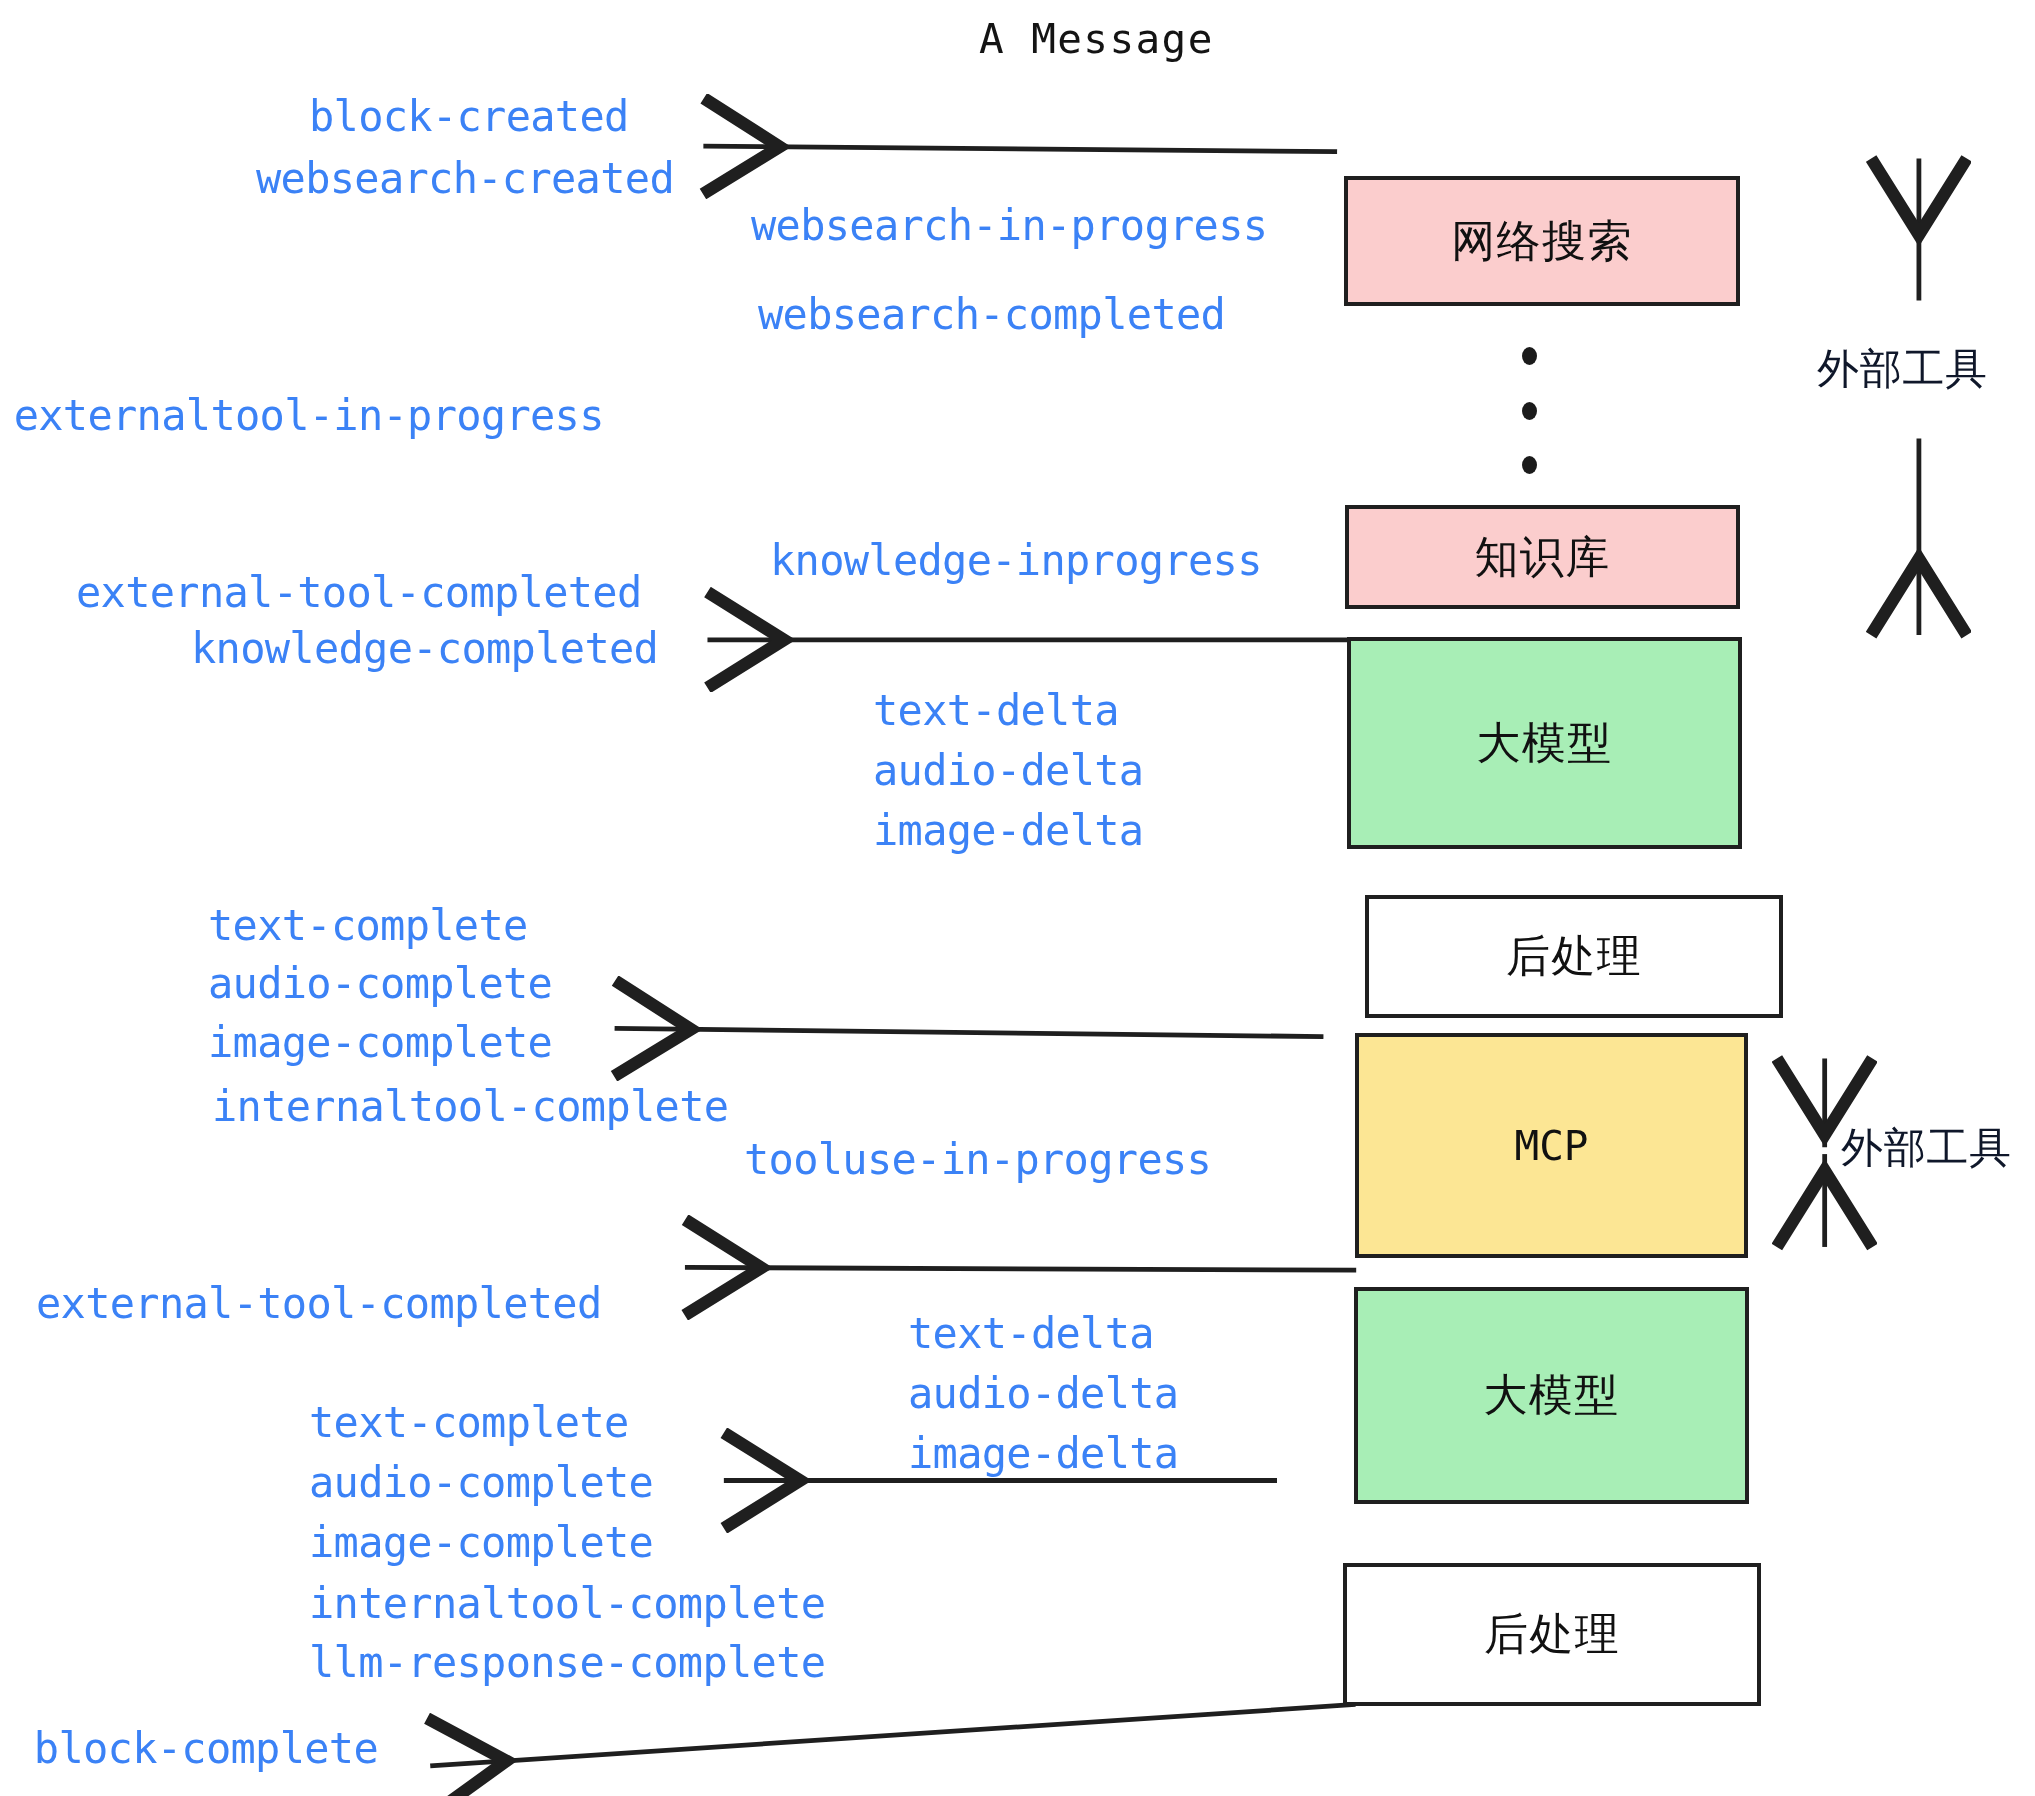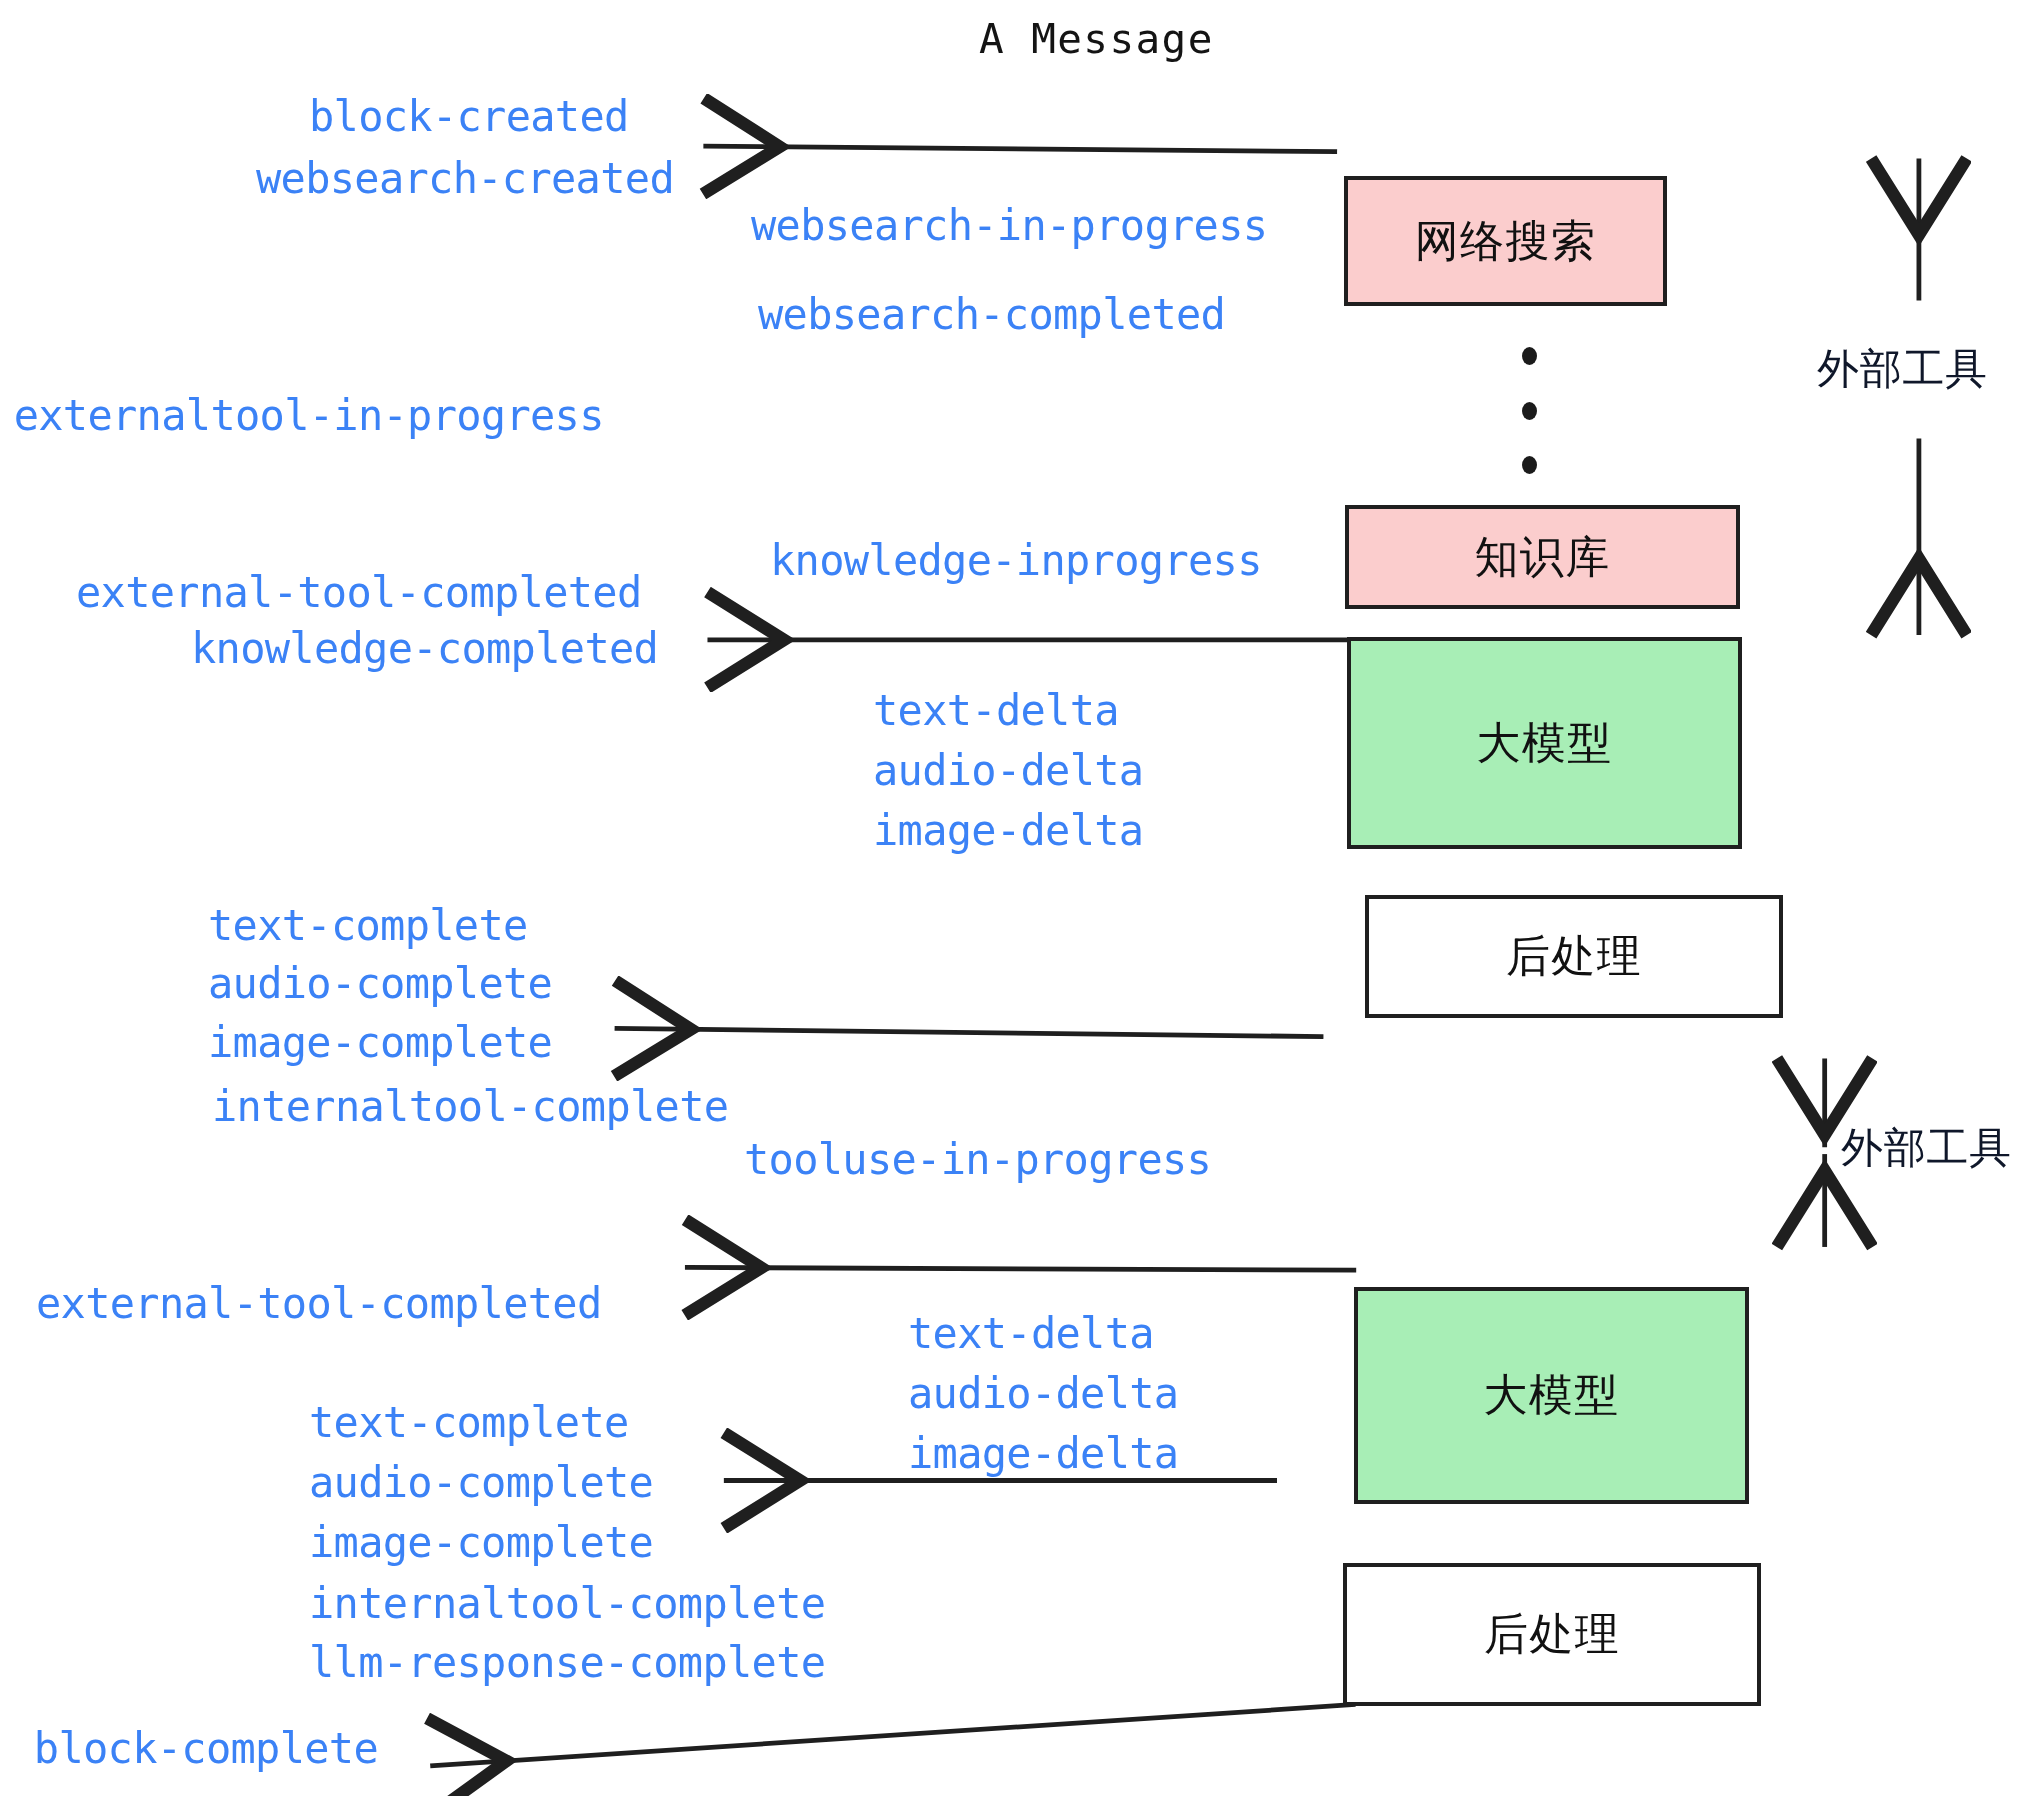--- a/index.html
+++ b/index.html
@@ -123,40 +123,43 @@
       <line x1="2810" y1="440" x2="2810" y2="232" stroke="#1f1f1f" stroke-width="7" marker-end="url(#ahU)"></line>
       <line x1="2810" y1="642" x2="2810" y2="930" stroke="#1f1f1f" stroke-width="7" marker-end="url(#ahU)"></line>
     </g>
 
     <g>
       <line x1="2672" y1="1680" x2="2672" y2="1550" stroke="#1f1f1f" stroke-width="7" marker-end="url(#ahU)"></line>
       <line x1="2672" y1="1690" x2="2672" y2="1826" stroke="#1f1f1f" stroke-width="7" marker-end="url(#ahU)"></line>
     </g>
   </svg>
 
-  <div class="box" style="left:1344px; top:176px; width:323px; height:130px; background:#fbcdcd;">
+  <div class="box" style="left:1344px; top:176px; width:396px; height:130px; background:#fbcdcd;">
     <span>网络搜索</span>
   </div>
 
   <div class="dot" style="left:1522px; top:347px;"></div>
   <div class="dot" style="left:1522px; top:402px;"></div>
   <div class="dot" style="left:1522px; top:456px;"></div>
 
   <div class="box" style="left:1345px; top:505px; width:395px; height:104px; background:#fbcdcd;">
     <span>知识库</span>
   </div>
 
   <div class="box" style="left:1347px; top:637px; width:395px; height:212px; background:#a8eeb6;">
     <span>大模型</span>
   </div>
 
   <div class="box" style="left:1365px; top:895px; width:418px; height:123px; background:#ffffff;">
     <span>后处理</span>
   </div>
 
+  <div class="box mono" style="left:1355px; top:1033px; width:393px; height:225px; background:#fce694;">
+    <span>MCP</span>
+  </div>
 
   <div class="box" style="left:1354px; top:1287px; width:395px; height:217px; background:#a8eeb6;">
     <span>大模型</span>
   </div>
 
   <div class="box" style="left:1343px; top:1563px; width:418px; height:143px; background:#ffffff;">
     <span>后处理</span>
   </div>
 
   <div class="side-lbl" style="left:1817px; top:348px;">外部工具</div>

